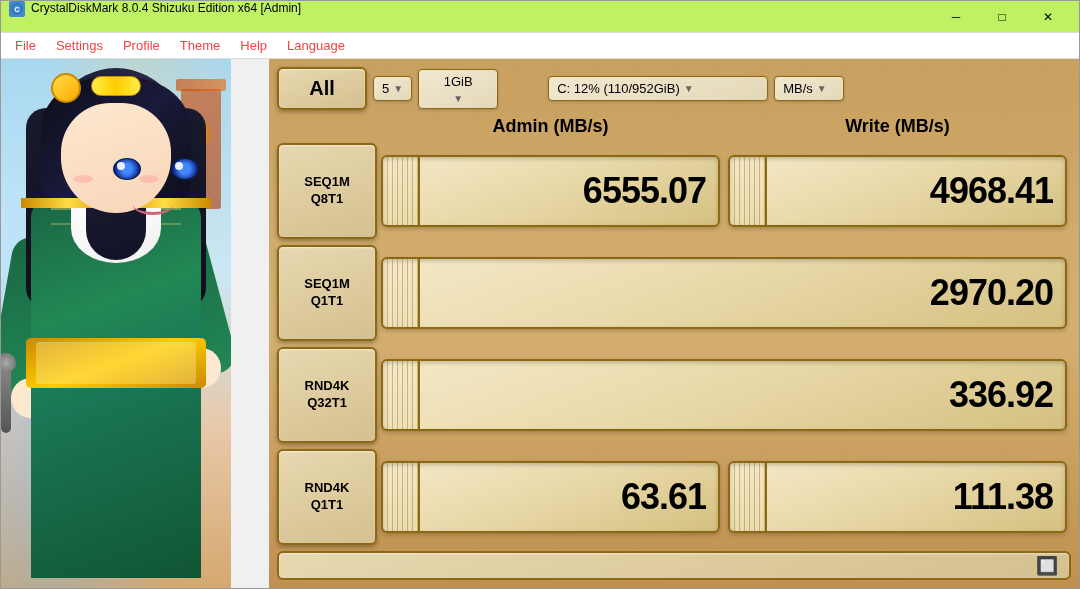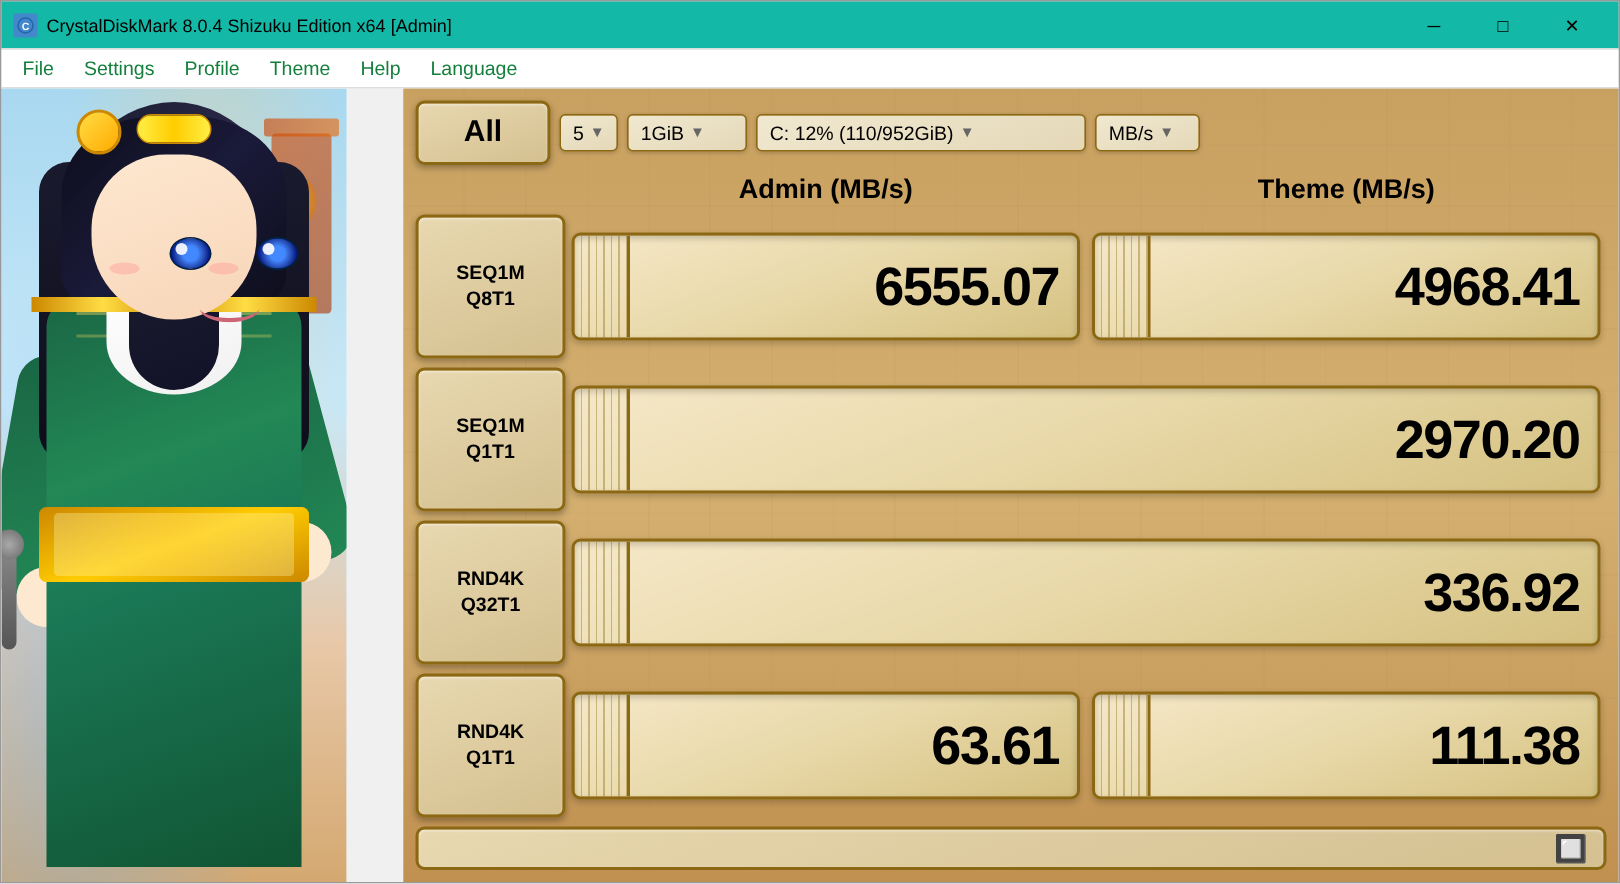--- a/index.html
+++ b/index.html
@@ -14,24 +14,23 @@
     .window {
       width: 1080px;
       height: 589px;
       background: #f0f0f0;
       border: 1px solid #999;
       display: flex;
       flex-direction: column;
     }
 
     .title-bar {
-      background: #14b8a6;
+      background: #bef264;
       height: 32px;
       display: flex;
-      align-items: center;
       padding: 0 8px;
       border-bottom: 1px solid #ddd;
       user-select: none;
     }
 
     .title-bar-icon {
       width: 16px;
       height: 16px;
       margin-right: 6px;
       background: #4488cc;
@@ -74,21 +73,21 @@
       display: flex;
       align-items: center;
       padding: 0 4px;
       border-bottom: 1px solid #ddd;
     }
 
     .menu-item {
       padding: 2px 10px;
       font-size: 13px;
       cursor: pointer;
-      color: #15803d;
+      color: #ef4444;
     }
 
     .main-content {
       flex: 1;
       display: flex;
       position: relative;
       overflow: hidden;
       gap: 38px;
     }
 
@@ -589,37 +588,37 @@
 
     <div class="benchmark-area">
       <div class="bench-bg"></div>
 
       <div class="controls-row">
         <button class="all-button">All</button>
         <div class="dropdown">
           <span>5</span>
           <span class="dropdown-arrow">▼</span>
         </div>
-        <div class="dropdown" style="min-width:80px;">
+        <div class="dropdown" style="min-width:80px;flex-direction:column;">
           <span>1GiB</span>
           <span class="dropdown-arrow">▼</span>
         </div>
-        <div class="dropdown" style="min-width:220px;">
+        <div class="dropdown" style="min-width:220px;margin-left:44px;">
           <span>C: 12% (110/952GiB)</span>
           <span class="dropdown-arrow">▼</span>
         </div>
         <div class="dropdown" style="min-width:70px;">
           <span>MB/s</span>
           <span class="dropdown-arrow">▼</span>
         </div>
       </div>
 
       <div class="headers-row">
         <div class="header-read">Admin (MB/s)</div>
-        <div class="header-write">Theme (MB/s)</div>
+        <div class="header-write">Write (MB/s)</div>
       </div>
 
       <div class="bench-row">
         <div class="row-label">
           <span>SEQ1M</span>
           <span>Q8T1</span>
         </div>
         <div class="bench-cell">
           <div class="cell-inner">
             <span class="cell-value">6555.07</span>

